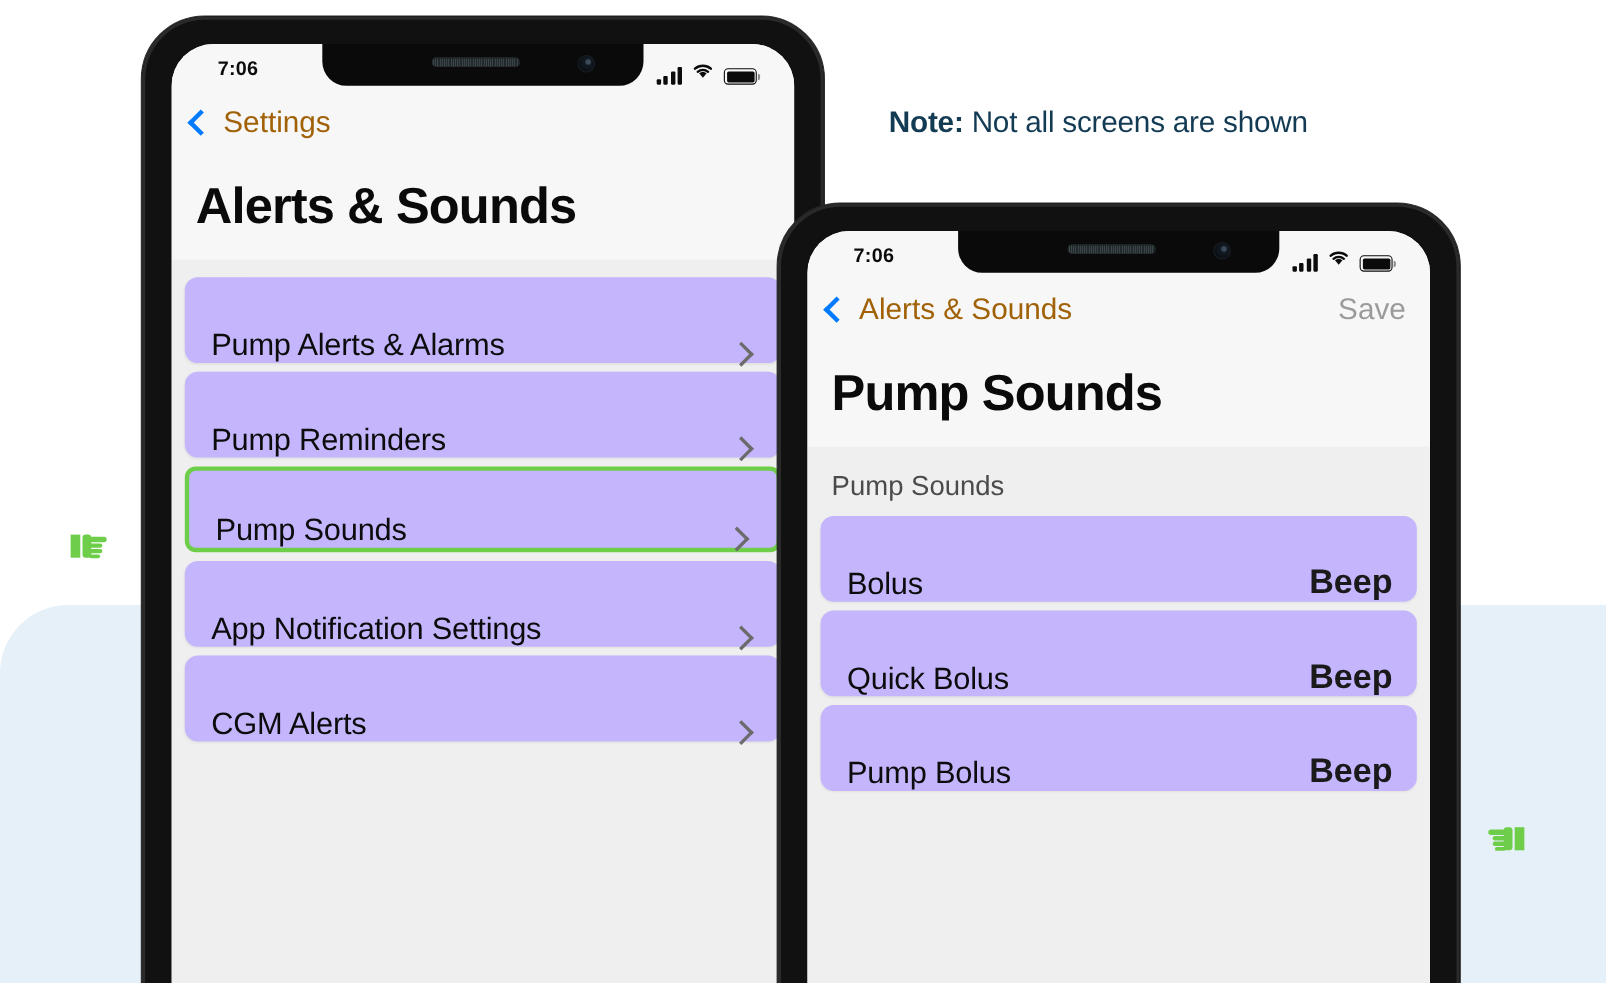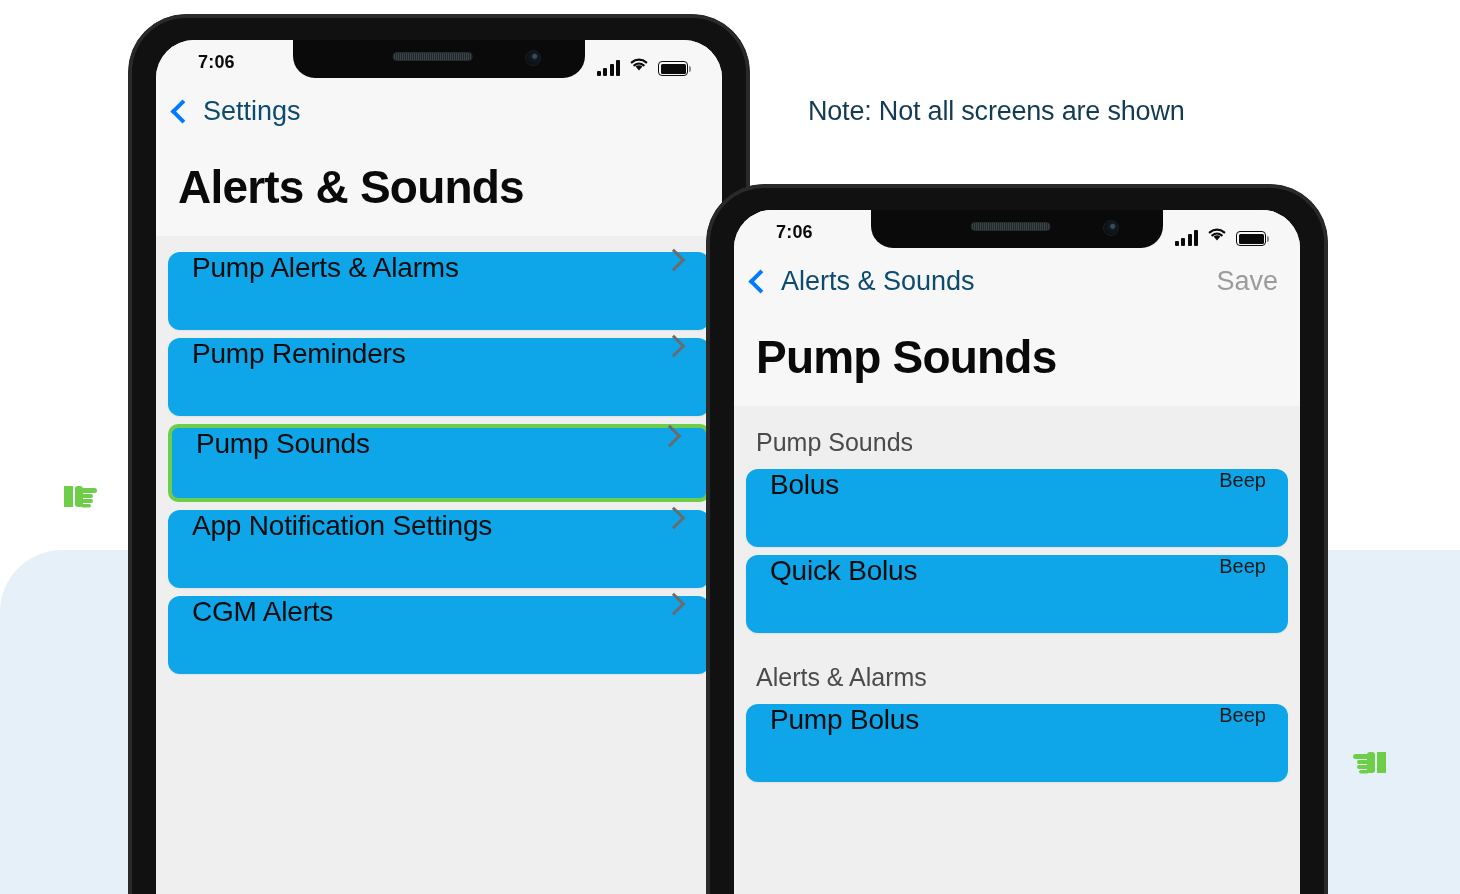--- a/index.html
+++ b/index.html
@@ -31,21 +31,21 @@
   .note {
     position: absolute;
     left: 808px;
     top: 96px;
     z-index: 6;
     font-size: 27px;
     color: #133b54;
     letter-spacing: -0.2px;
     white-space: nowrap;
   }
-  .note b { font-weight: normal; margin-top: 27px; }
+  .note b { font-weight: bold; margin-top: 27px; }
   .note span.note-rest { font-weight: 400; }
 
   
   .hand-icon {
     position: absolute;
     z-index: 6;
   }
   .hand-left { left: 64px; top: 482px; }
   .hand-right { left: 1350px; top: 748px; }
 
@@ -216,21 +216,21 @@
     padding: 6px 0 0 0;
     height: 52px;
   }
   .back-link {
     position: absolute;
     left: 14px;
     top: 4px;
     display: flex;
     align-items: center;
     gap: 10px;
-    color: #0c4a6e;
+    color: #a16207;
     font-size: 27px;
     white-space: nowrap;
   }
   .chev-back {
     display: inline-block;
     width: 13px;
     height: 13px;
     border-left: 4.2px solid #007aff;
     border-bottom: 4.2px solid #007aff;
     transform: rotate(45deg);
@@ -260,44 +260,45 @@
     padding-top: 16px;
     min-height: 100%;
   }
   .section-head {
     font-size: 25px;
     color: #4b4b4b;
     padding: 6px 0 12px 22px;
   }
   .row {
     position: relative;
-    background: #0ea5e9;
+    background: #c4b5fd;
     margin: 0 12px 8px 12px;
     border-radius: 12px;
     height: 78px;
     display: flex;
-    align-items: flex-start;
+    align-items: flex-end;
     padding: 0 22px 0 24px;
     box-sizing: border-box;
     box-shadow: 0 1px 2px rgba(0,0,0,0.06);
   }
   .row.highlight {
     border: 4px solid #6ece4a;
     box-shadow: none;
     border-radius: 10px;
   }
   .row-label {
     font-size: 28px;
     color: #0c0c0c;
     letter-spacing: -0.2px;
   }
   .row-value {
     margin-left: auto;
-    font-size: 20px;
+    font-size: 31px;
     color: #1a1a1a;
+    font-weight: bold;
   }
   .chev {
     margin-left: auto;
     display: inline-block;
     width: 13px;
     height: 13px;
     border-top: 3.4px solid #6b6b6b;
     border-right: 3.4px solid #6b6b6b;
     transform: rotate(45deg);
     margin-right: 6px;
@@ -438,20 +439,19 @@
       <div class="section-head">Pump Sounds</div>
       <div class="row">
         <span class="row-label">Bolus</span>
         <span class="row-value">Beep</span>
       </div>
       <div class="row">
         <span class="row-label">Quick Bolus</span>
         <span class="row-value">Beep</span>
       </div>
 
-      <div class="section-head" style="padding-top:22px;">Alerts &amp; Alarms</div>
       <div class="row">
         <span class="row-label">Pump Bolus</span>
         <span class="row-value">Beep</span>
       </div>
     </div>
   </div>
 </div>
 
 </body></html>

